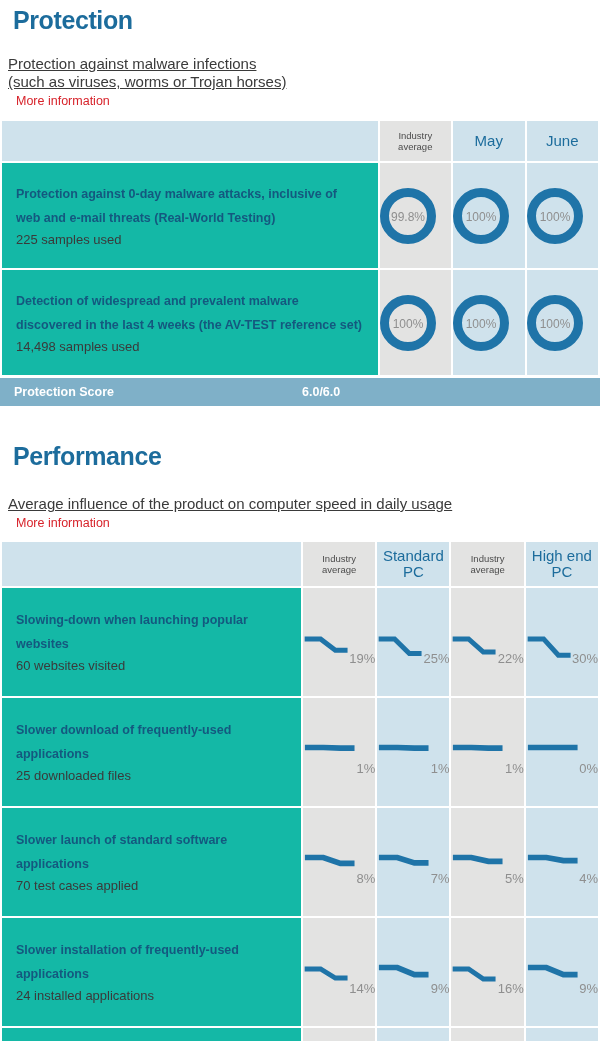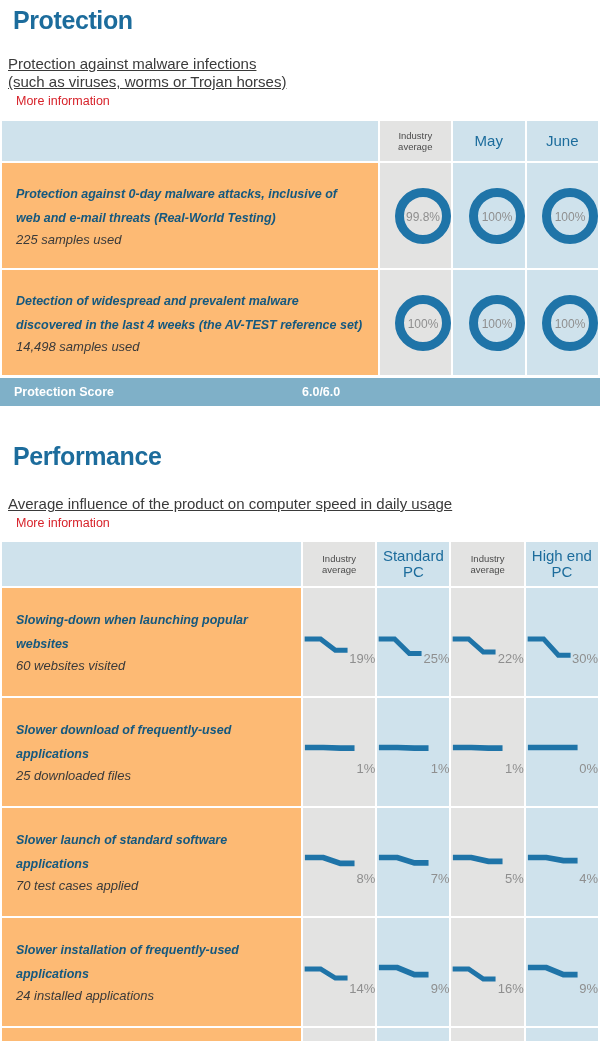--- a/index.html
+++ b/index.html
@@ -44,32 +44,32 @@
   .hdr-blank{background:#cfe2ec;}
   .hdr-gray{
     background:#e3e3e2;color:#4c4c4c;font-size:9.5px;line-height:11px;
     text-align:center;font-weight:normal;
   }
   .hdr-blue{
     background:#cfe2ec;color:#1c6c9c;font-size:15px;line-height:16px;
     text-align:center;font-weight:normal;
   }
 
-  .lbl-cell{background:#fdba74;padding:10px 0 10px 14px !important;font-style:italic;}
+  .lbl-cell{background:#14b8a6;padding:10px 0 10px 14px !important;}
   .lbl-title{
     color:#14587f;font-size:12.5px;font-weight:bold;line-height:24px;
   }
   .lbl-sub{
     color:#3a3a3a;font-size:13px;font-weight:normal;line-height:20px;
   }
 
   .val-gray{background:#e3e3e2;text-align:center;}
   .val-blue{background:#cfe2ec;text-align:center;}
 
-  .donut-wrap{display:flex;align-items:center;justify-content:flex-end;height:100%;}
+  .donut-wrap{display:flex;align-items:center;justify-content:flex-start;height:100%;}
 
   
   .spark-cell{padding:0 !important;}
   .spark-box{
     display:flex;flex-direction:row;align-items:center;justify-content:flex-start;
     height:90px;padding-top:12px;box-sizing:border-box;
   }
   .spark-svg{display:block;}
   .spark-pct{
     color:#8f8f8f;font-size:13px;line-height:13px;margin-top:20px;font-weight:normal;

